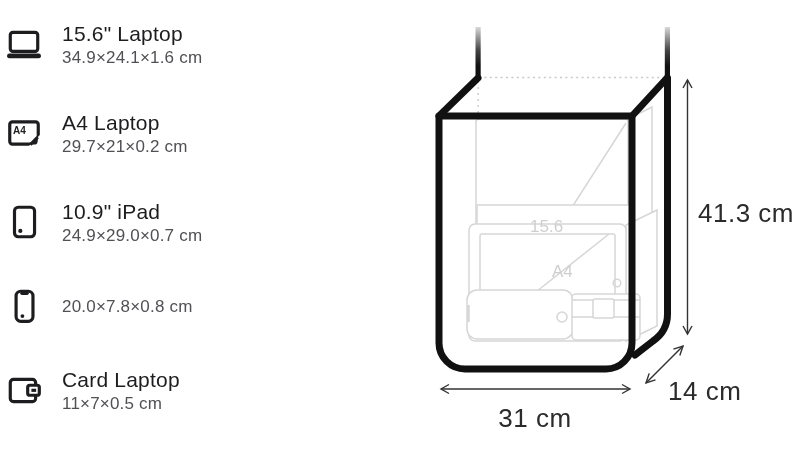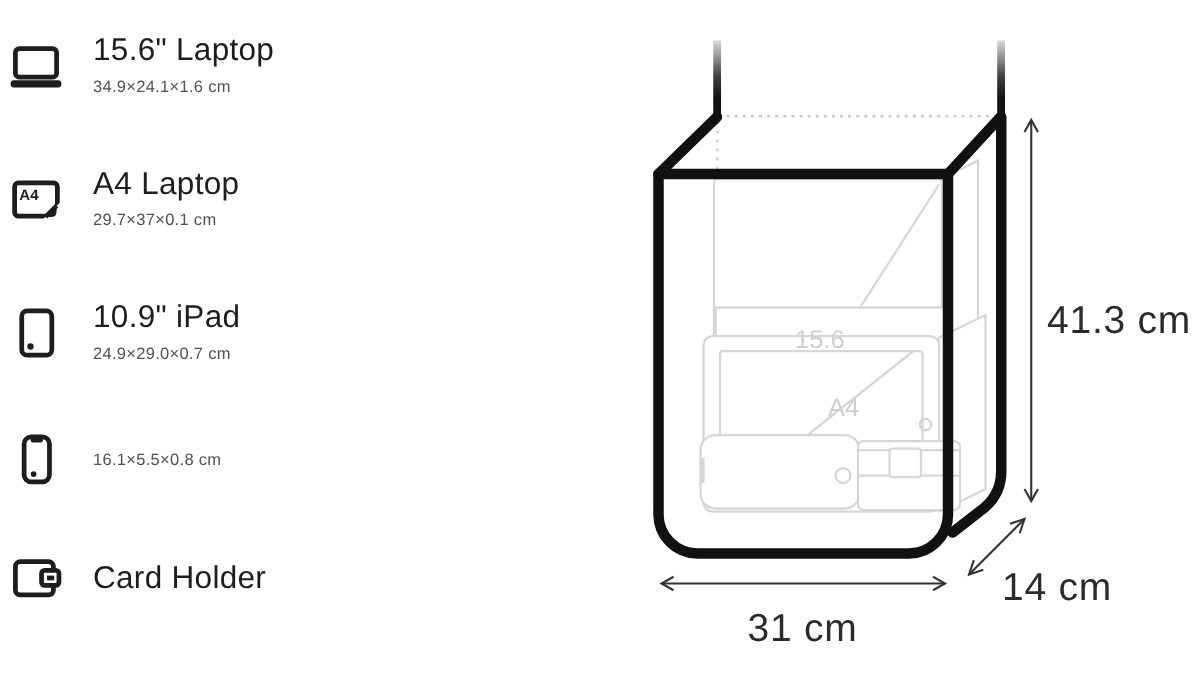--- a/index.html
+++ b/index.html
@@ -6,21 +6,21 @@
   .canvas{
     position:relative;width:800px;height:455px;background:#ffffff;
     overflow:hidden;font-family:"Liberation Sans",sans-serif;
   }
   
   .item-list{position:absolute;left:4px;top:20px;width:380px;}
   .item{display:flex;align-items:center;margin-bottom:41px;}
   .item-icon-box{width:40px;display:flex;justify-content:center;flex:0 0 40px;margin-right:18px;color:#1d1d1f;}
   .item-text{display:flex;flex-direction:column;}
   .item-title{font-size:21px;line-height:27px;color:#1d1d1f;letter-spacing:.2px;}
-  .item-dims{font-size:11px;line-height:20px;color:#515155;margin-top:1px;letter-spacing:.2px;}
+  .item-dims{font-size:17px;line-height:20px;color:#515155;margin-top:1px;letter-spacing:.2px;}
   
   .diagram{position:absolute;left:0;top:0;width:800px;height:455px;}
   svg text{font-family:"Liberation Sans",sans-serif;}
 </style>
 </head>
 <body>
 
 <div class="canvas">
 
   <div class="item-list">
@@ -43,21 +43,21 @@
         <svg width="38" height="38" viewBox="0 0 36 36" fill="none">
           <rect x="4.5" y="7.5" width="27" height="21" rx="2.5" stroke="currentColor" stroke-width="3"></rect>
           <polygon points="22.5,30.5 33.5,30.5 33.5,19.5" fill="#ffffff"></polygon>
           <path d="M24,29 L31,22" stroke="currentColor" stroke-width="3"></path>
           <path d="M24,29 L31,22 L31,25.5 Q31,29 27.5,29 Z" fill="currentColor"></path>
           <text x="7.5" y="18.5" font-size="9.5" font-weight="bold" fill="currentColor">A4</text>
         </svg>
       </div>
       <div class="item-text">
         <span class="item-title">A4 Laptop</span>
-        <span class="item-dims">29.7×37×0.1 cm</span>
+        <span class="item-dims">29.7×21×0.2 cm</span>
       </div>
     </div>
 
     <div class="item">
       <div class="item-icon-box">
         <svg width="38" height="38" viewBox="0 0 36 36" fill="none">
           <rect x="9" y="4" width="19" height="28" rx="3.5" stroke="currentColor" stroke-width="3"></rect>
           <circle cx="14.5" cy="26.5" r="2" fill="currentColor"></circle>
         </svg>
       </div>
@@ -69,34 +69,35 @@
 
     <div class="item">
       <div class="item-icon-box">
         <svg width="38" height="38" viewBox="0 0 36 36" fill="none">
           <rect x="10.5" y="4" width="16" height="28.5" rx="4.5" stroke="currentColor" stroke-width="3"></rect>
           <rect x="14.5" y="4.5" width="8" height="3" rx="1.5" fill="currentColor"></rect>
           <circle cx="16.5" cy="27.5" r="1.8" fill="currentColor"></circle>
         </svg>
       </div>
       <div class="item-text">
-        <span class="item-dims">16.1×5.5×0.8 cm</span>
+        <span class="item-dims">20.0×7.8×0.8 cm</span>
       </div>
     </div>
 
     <div class="item">
       <div class="item-icon-box">
         <svg width="38" height="38" viewBox="0 0 36 36" fill="none">
           <rect x="5" y="8" width="24" height="21" rx="3" stroke="currentColor" stroke-width="3"></rect>
           <rect x="21.5" y="13.5" width="11" height="9.5" rx="2" fill="#ffffff" stroke="currentColor" stroke-width="3"></rect>
           <rect x="25" y="16.8" width="4.5" height="3" fill="currentColor"></rect>
         </svg>
       </div>
       <div class="item-text">
-        <span class="item-title">Card Holder</span>
+        <span class="item-title">Card Laptop</span>
+        <span class="item-dims">11×7×0.5 cm</span>
       </div>
     </div>
 
   </div>
 
   <svg class="diagram" viewBox="0 0 800 455" width="800" height="455" fill="none">
     <defs>
       <linearGradient id="strapFade" x1="0" y1="0" x2="0" y2="1">
         <stop offset="0" stop-color="#d9d9d9"></stop>
         <stop offset="0.45" stop-color="#444444"></stop>

